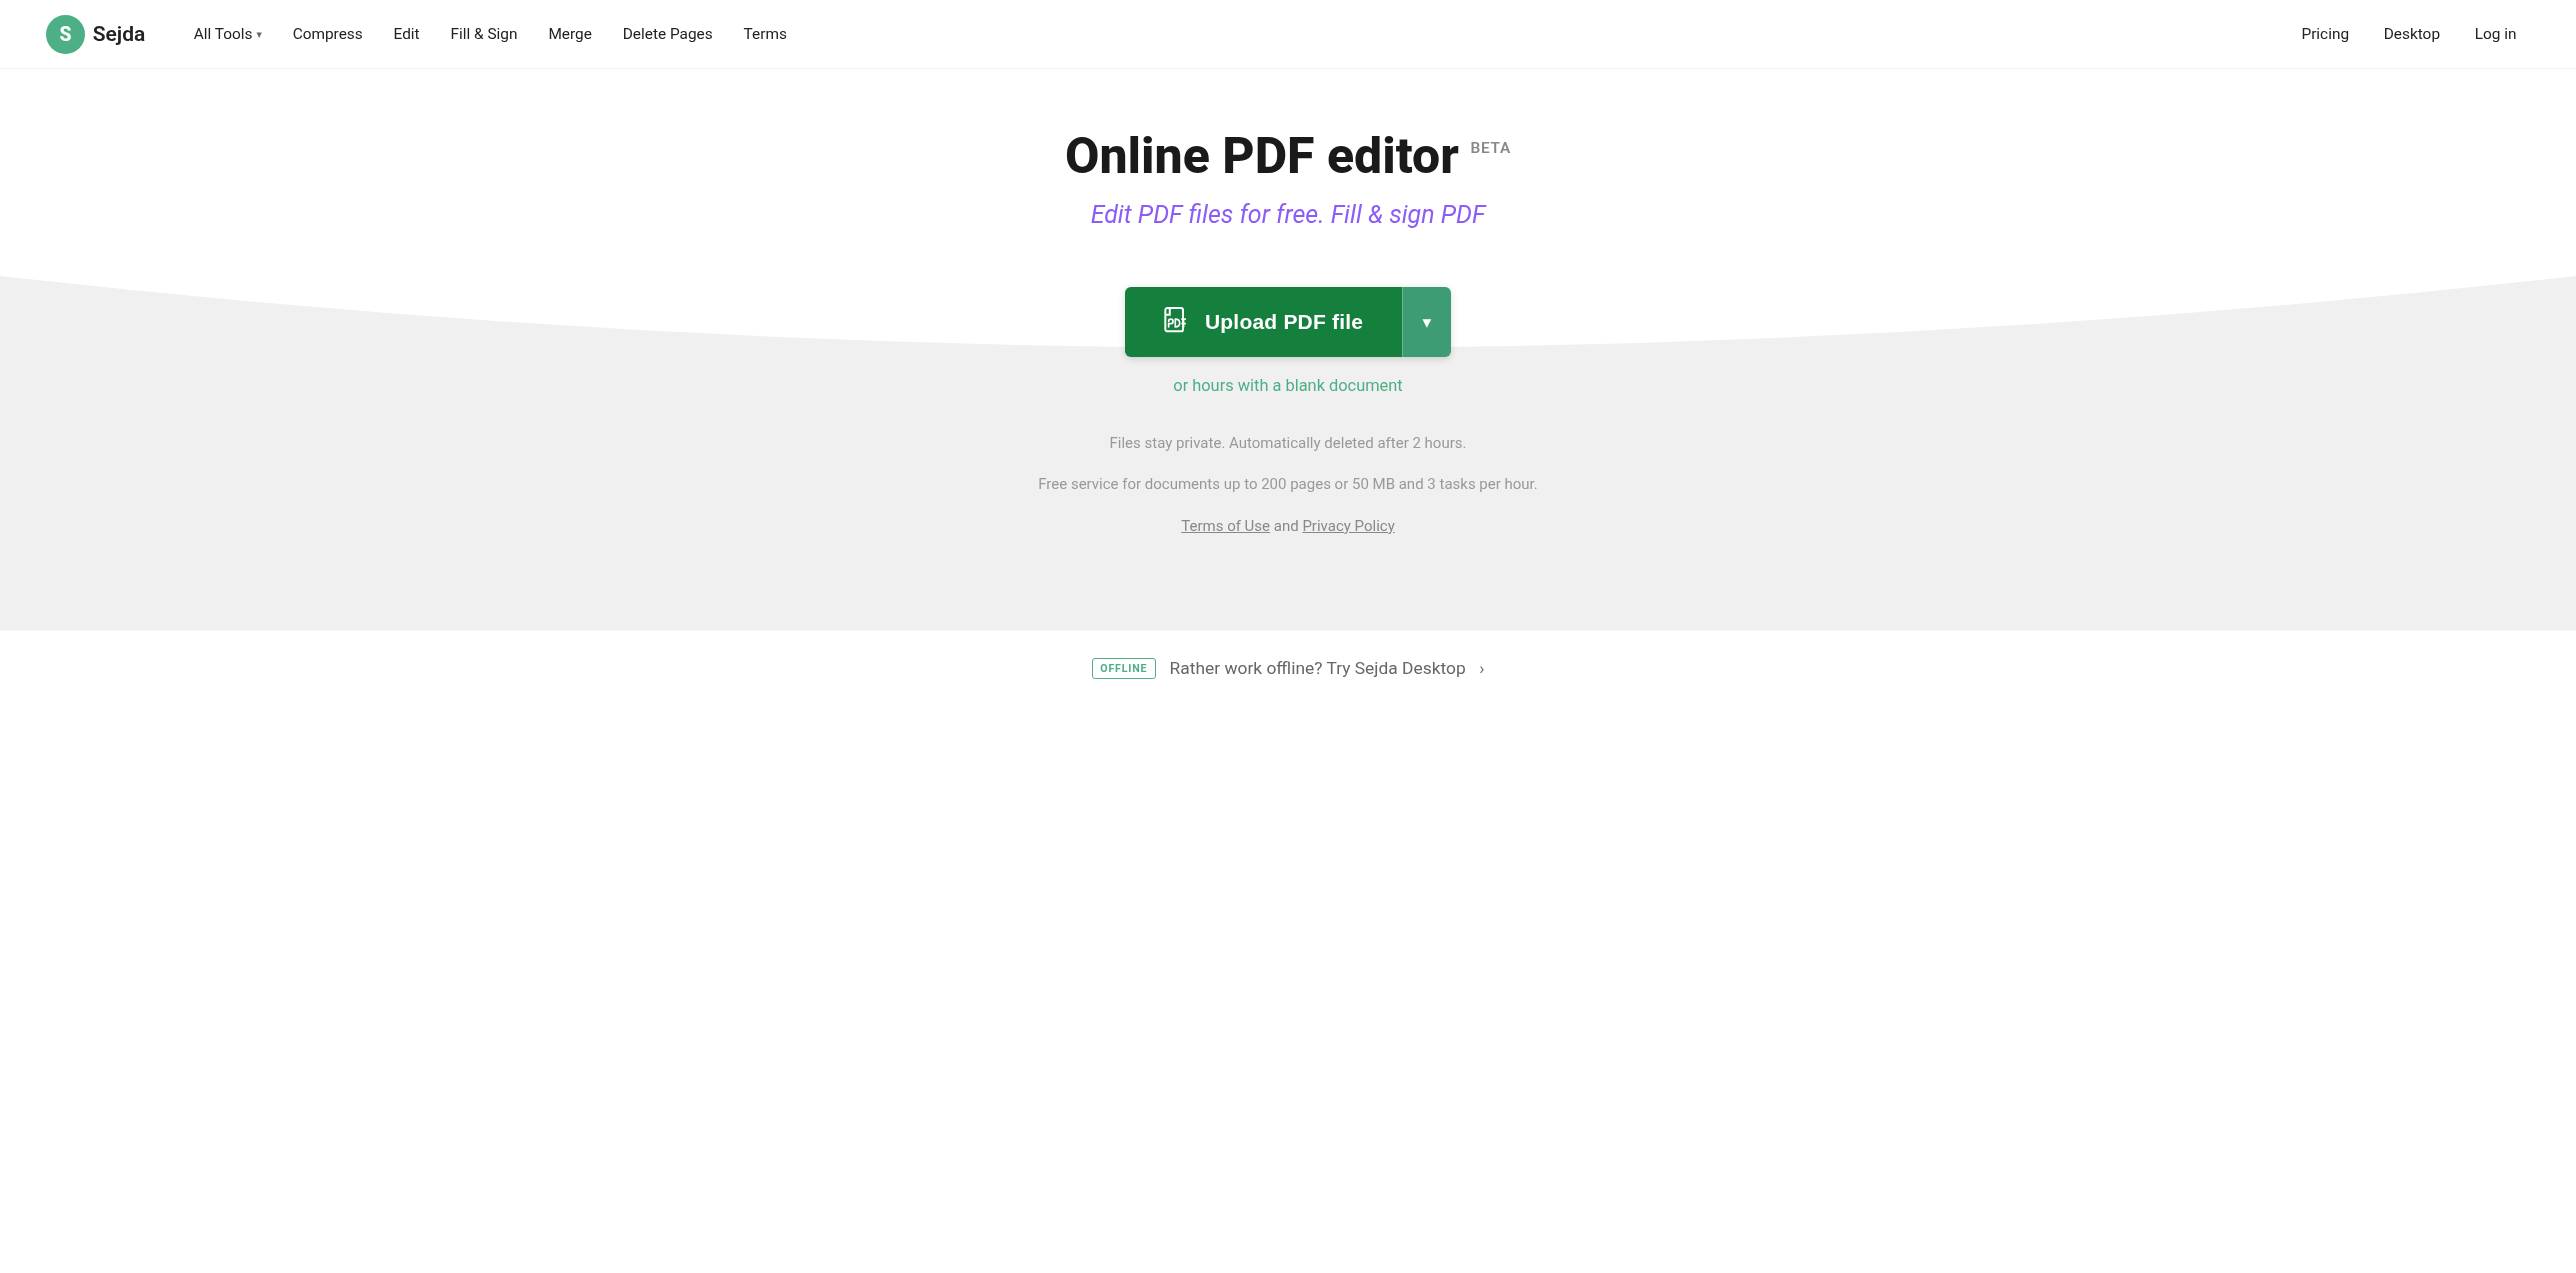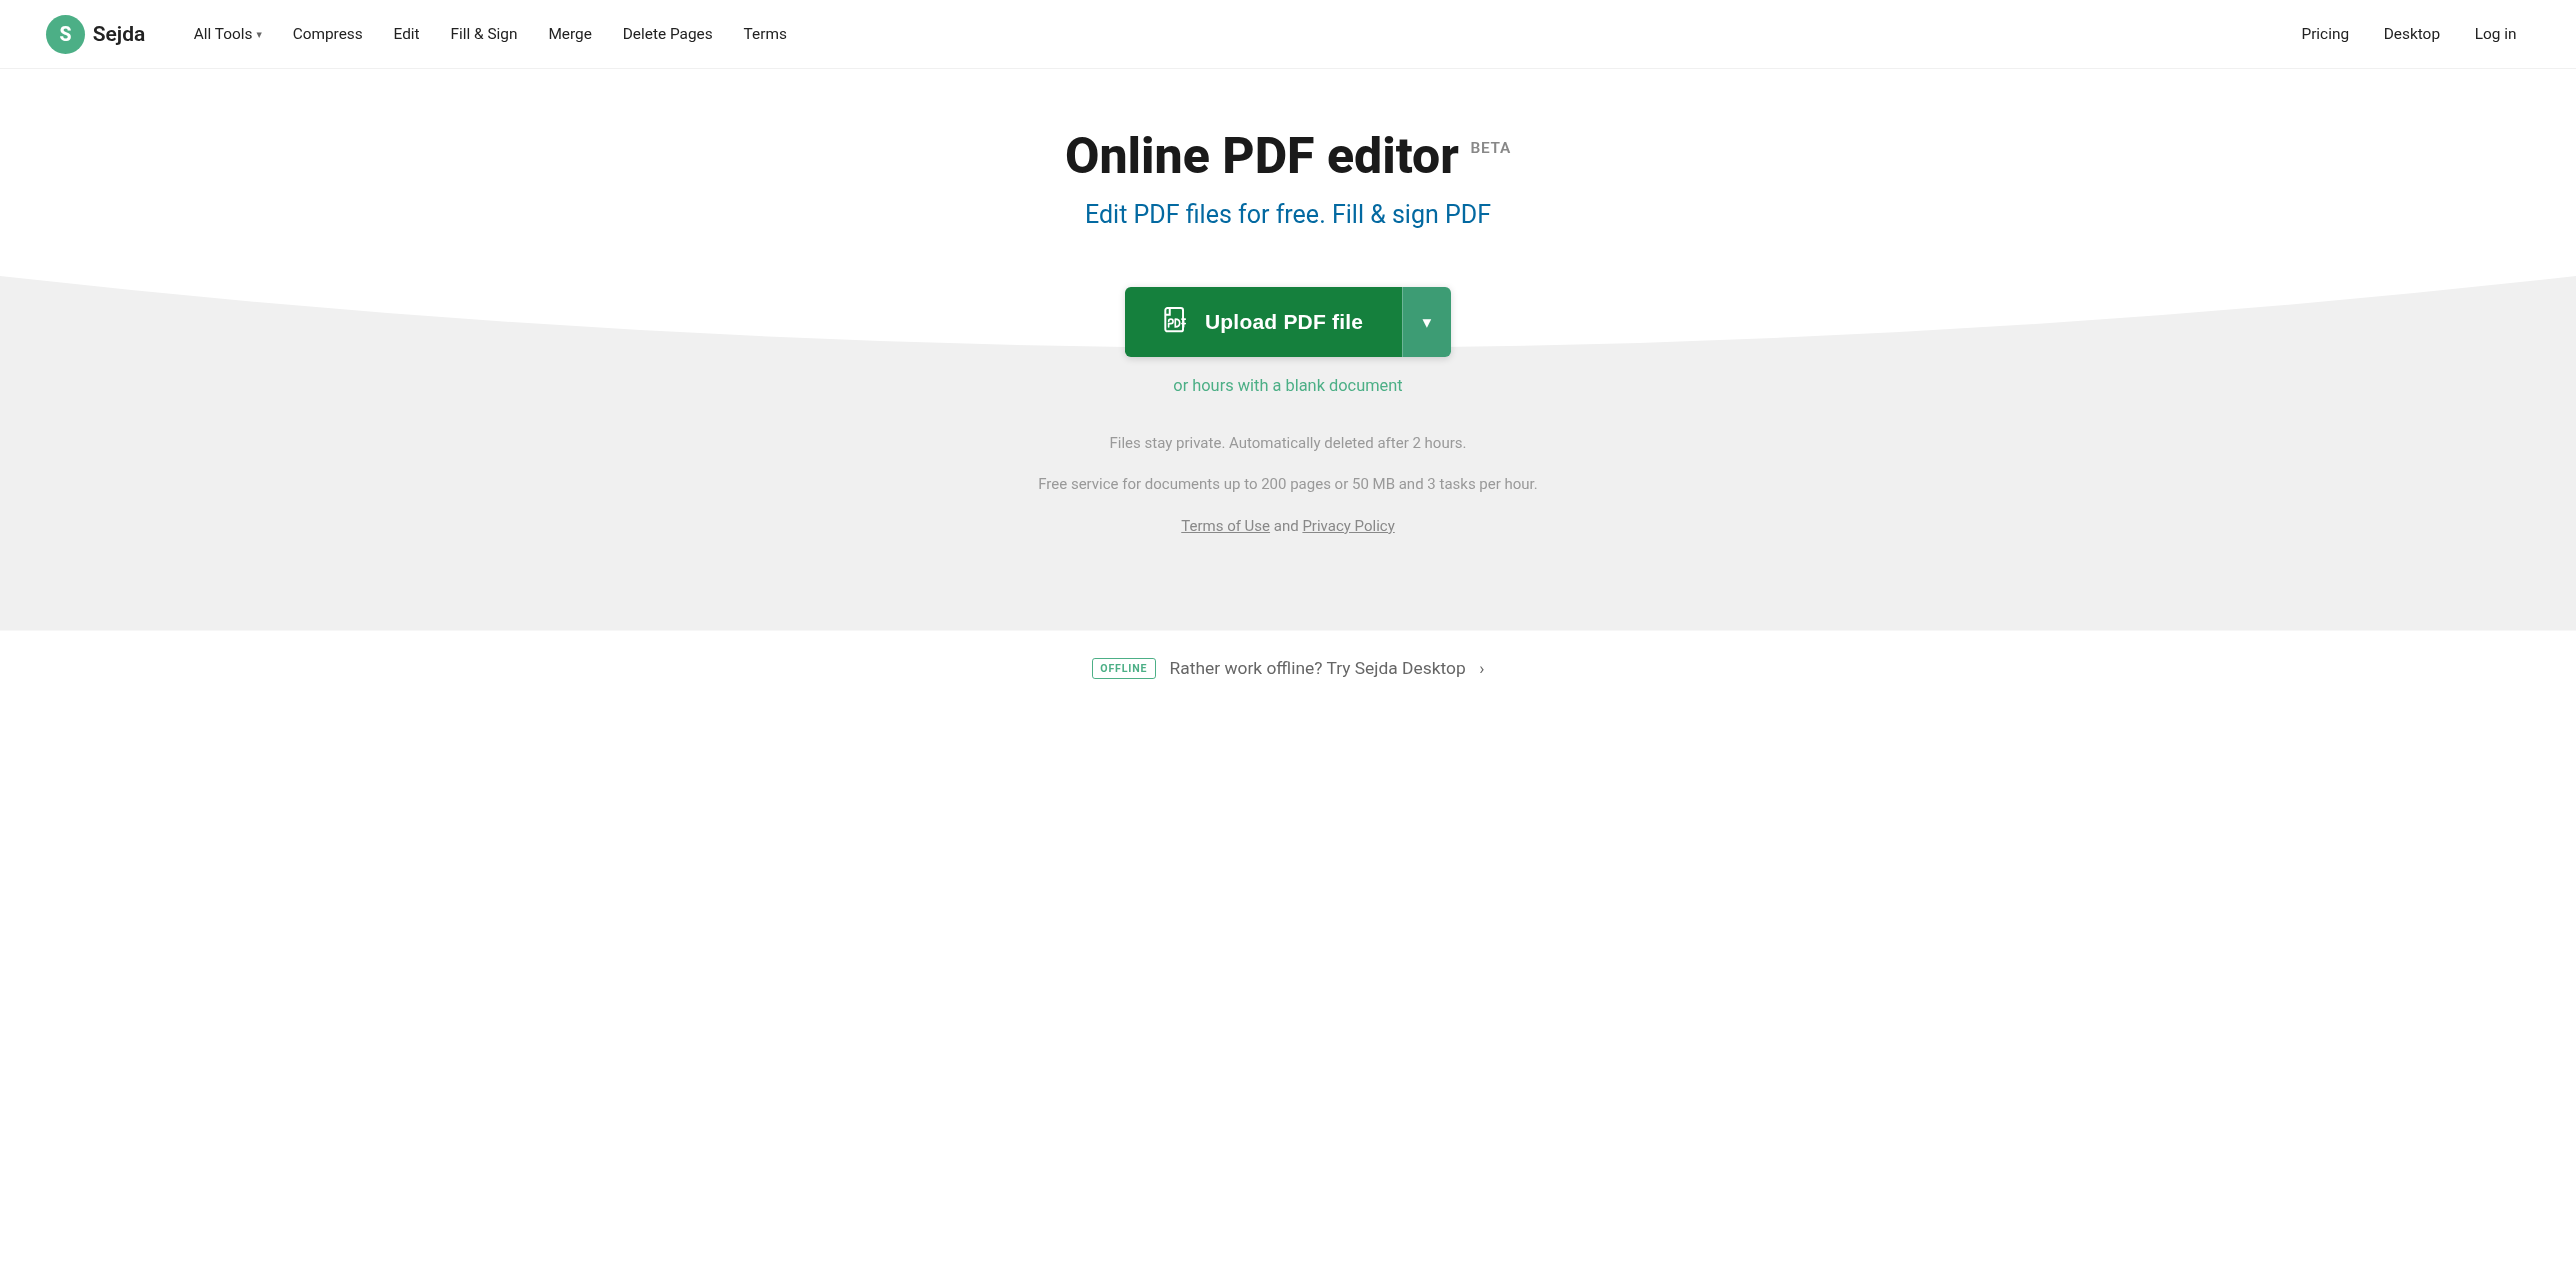--- a/index.html
+++ b/index.html
@@ -109,23 +109,24 @@
     .beta-badge {
       font-size: 15.4px;
       font-weight: 600;
       color: #888;
       margin-top: 11.6px;
       letter-spacing: 0.05em;
     }
 
     .hero-subtitle {
       font-size: 25px;
-      color: #0369a1;
+      color: #8b5cf6;
       margin-top: 15.4px;
       font-weight: 400;
+      font-style: italic;
     }
 
     
     .upload-section {
       position: relative;
       margin-top: 0;
       padding: 58px 19.3px 96px;
     }
 
     .curved-bg {

